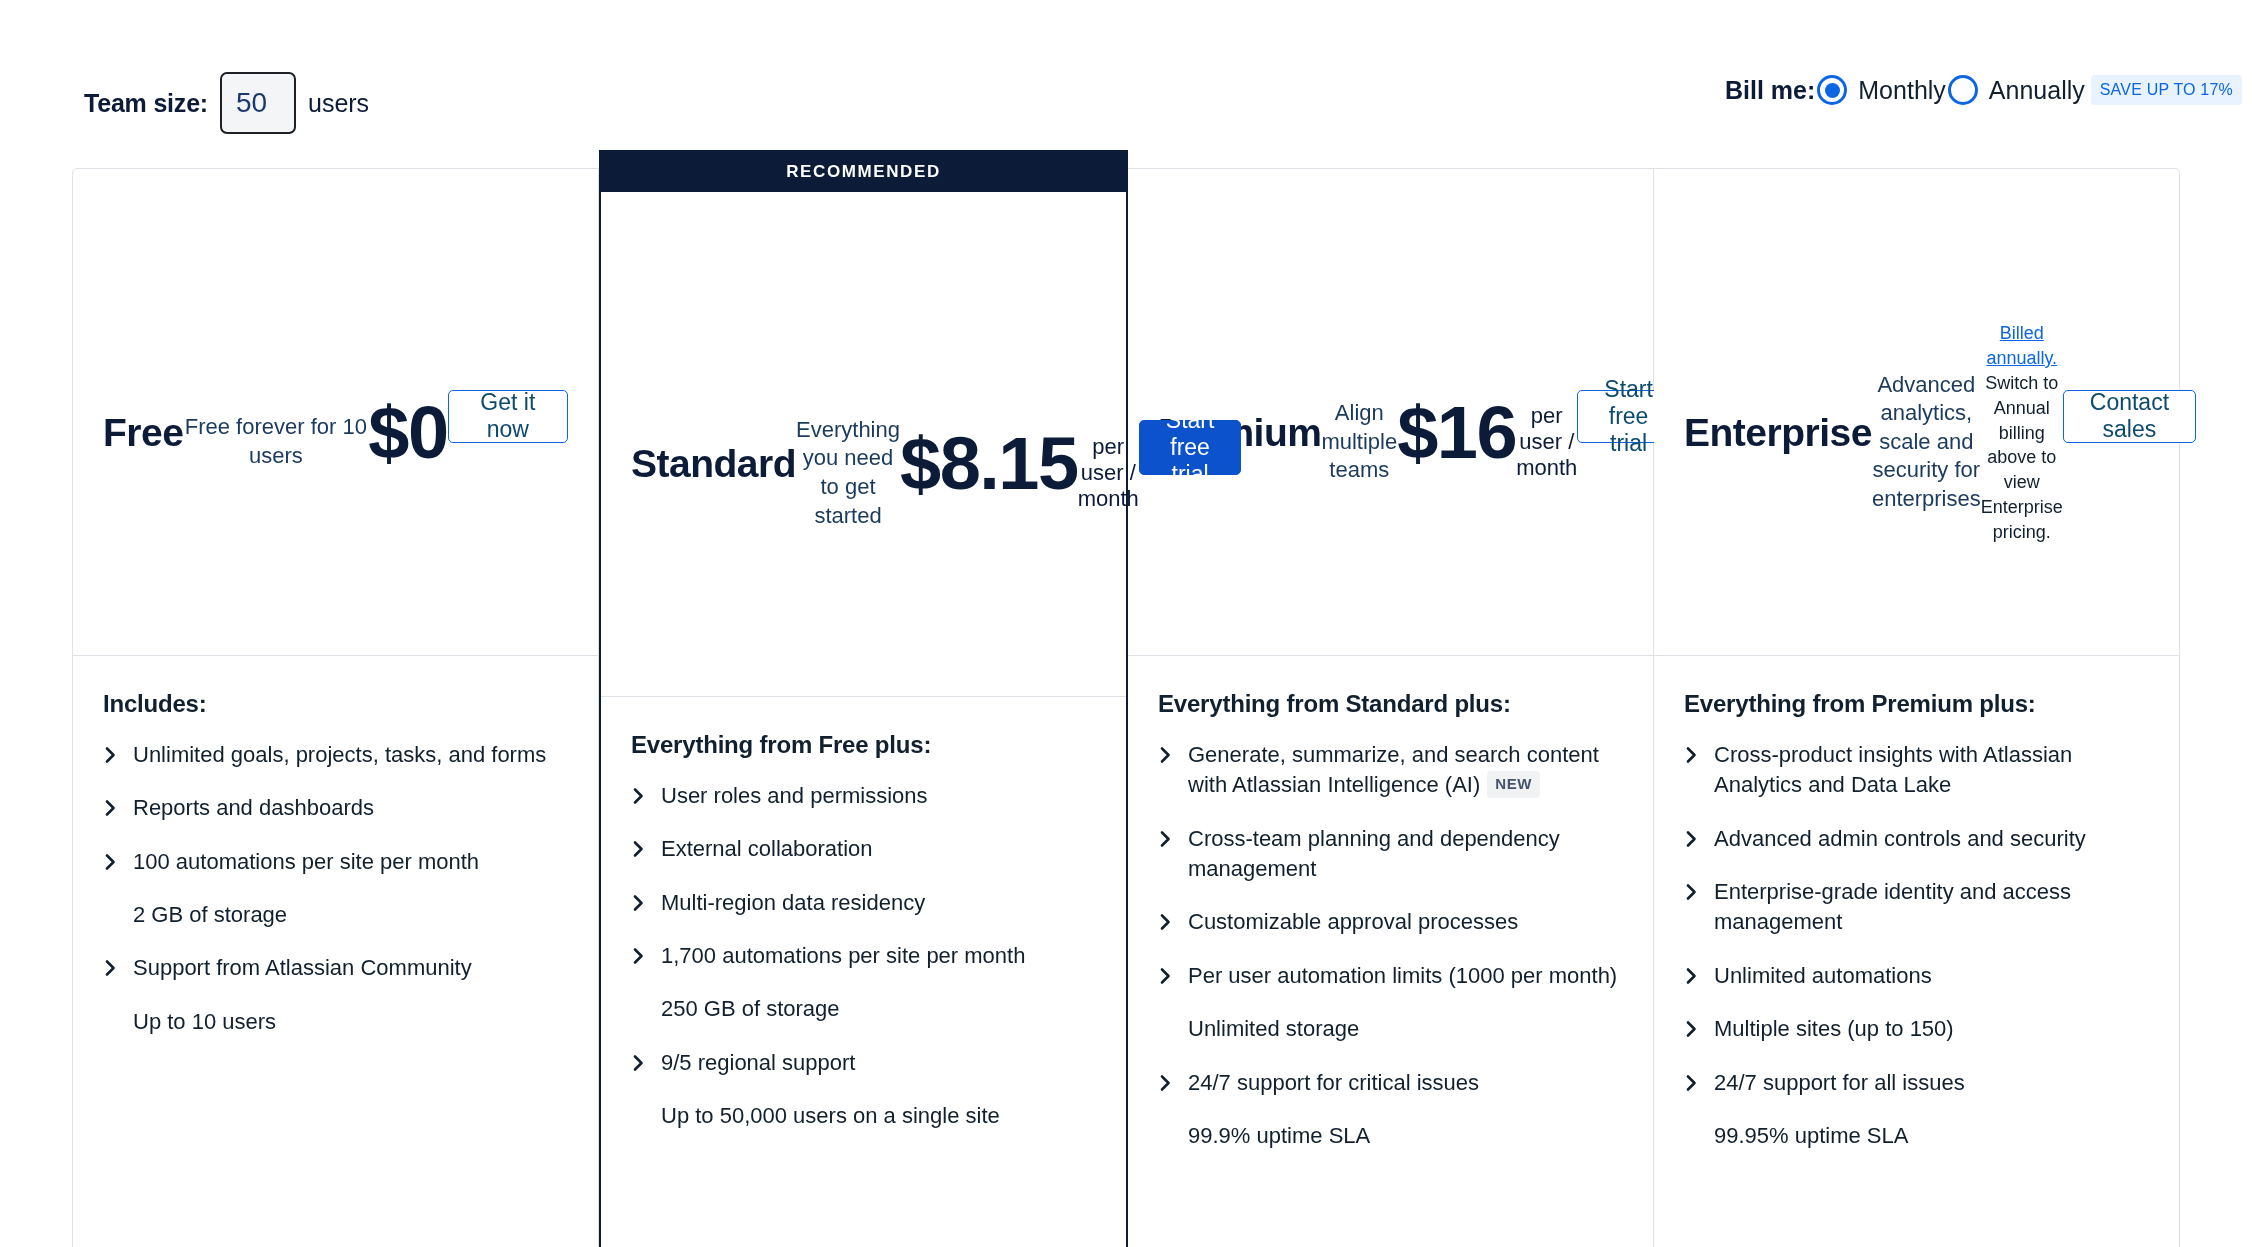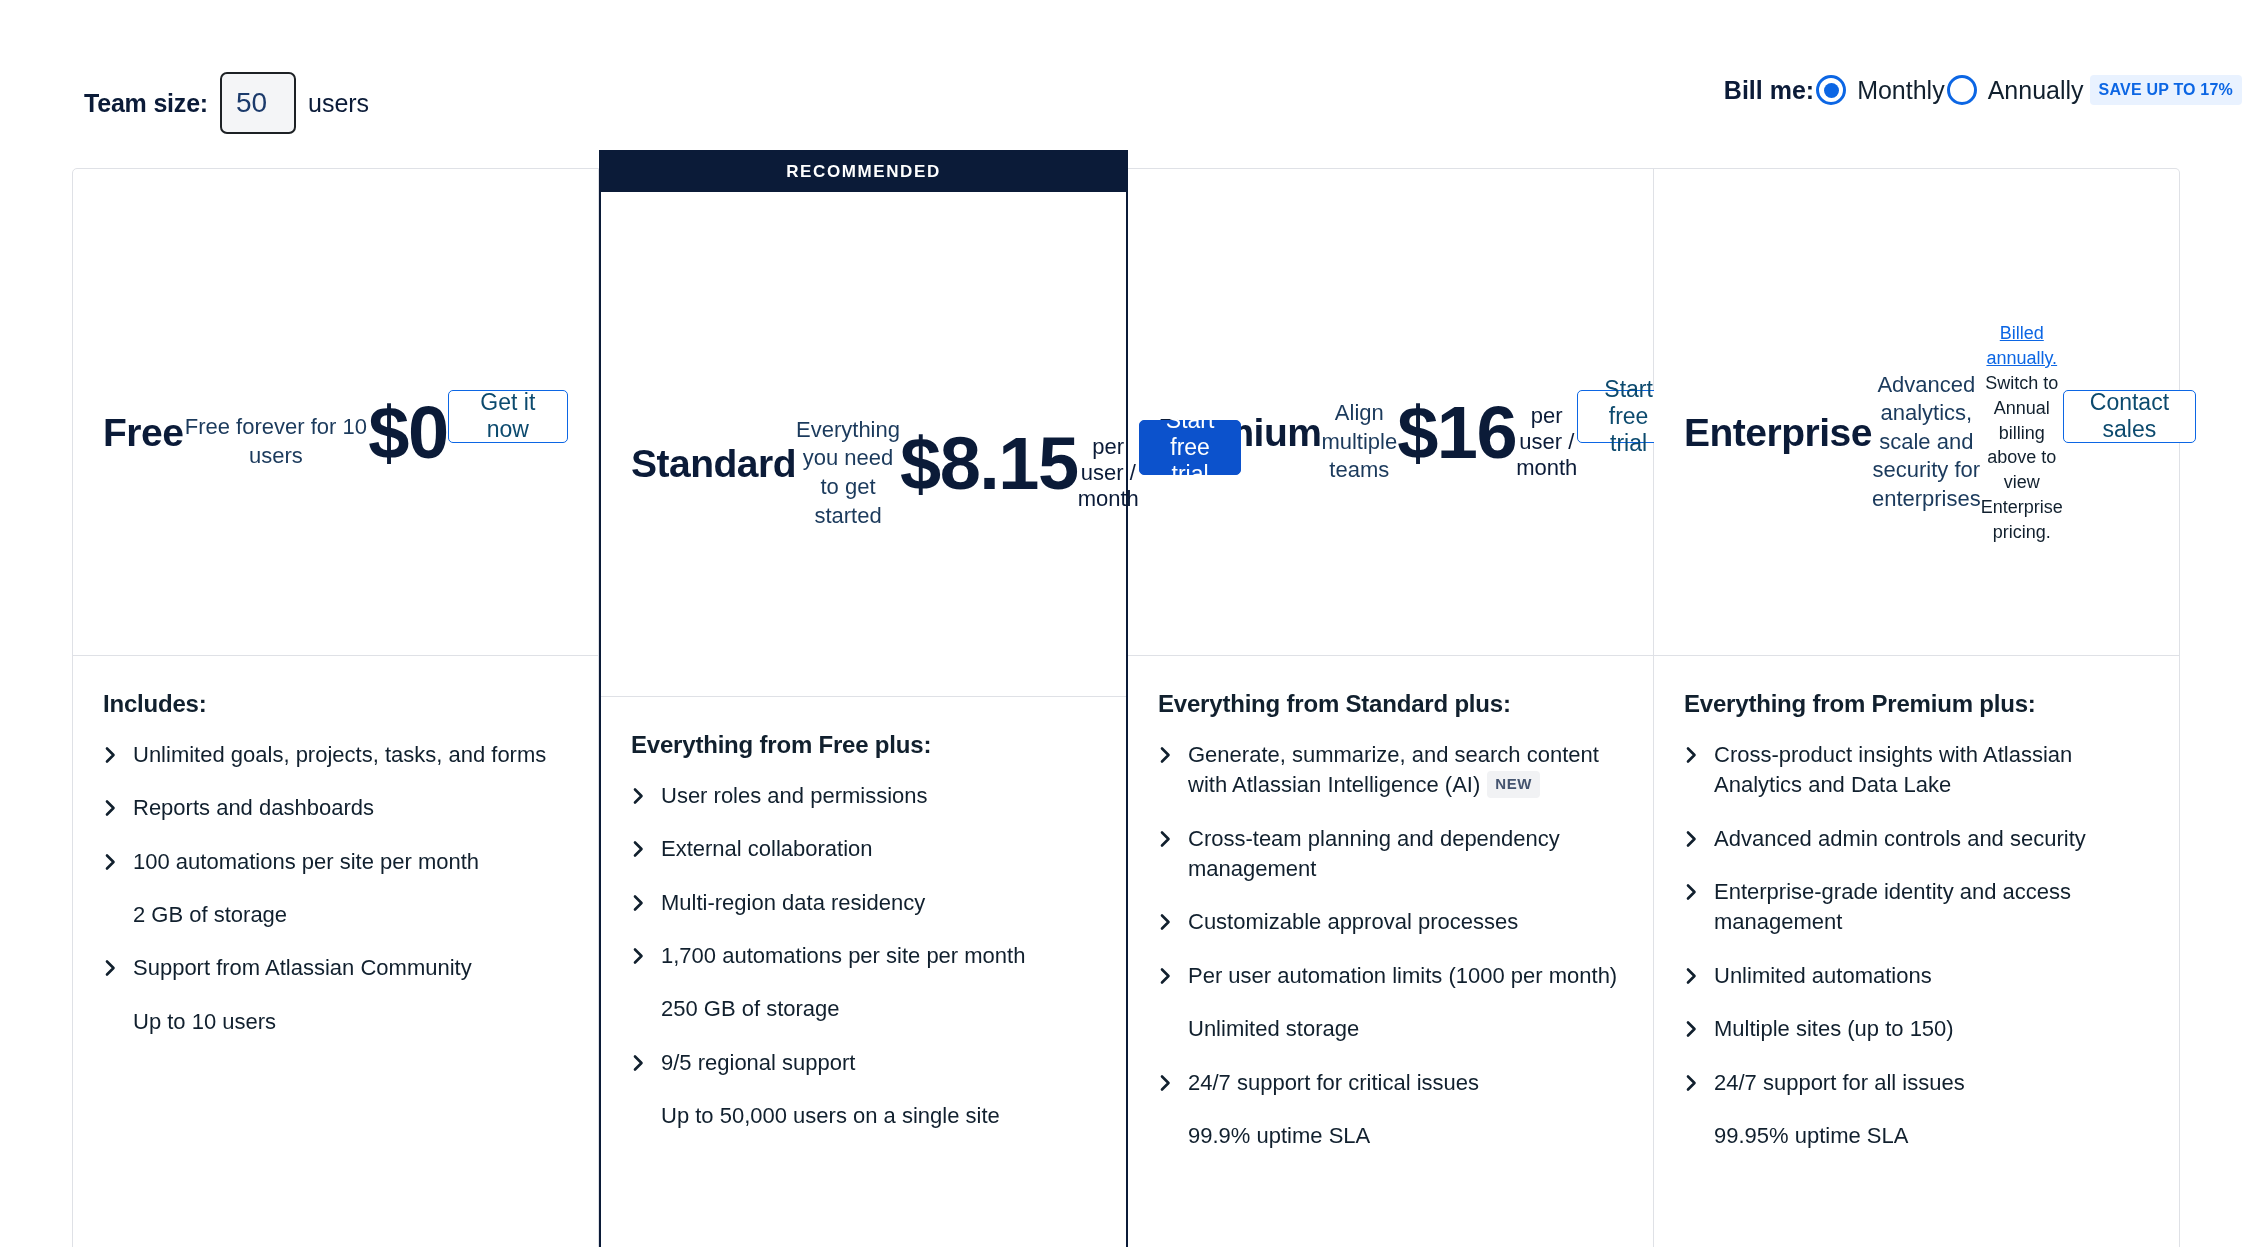--- a/index.html
+++ b/index.html
@@ -44,21 +44,21 @@
     display: flex; align-items: center; justify-content: center;
     flex: 0 0 auto;
   }
   .radio.checked::after {
     content: ""; width: 15px; height: 15px; border-radius: 50%;
     background: #0c66e4;
   }
   .radio-text { font-size: 25px; color: #11202e; }
   .save-badge {
     background: #e9f2ff; color: #0c66e4;
-    font-size: 16px; font-weight: 700; letter-spacing: 0.2px;
+    font-size: 16px; font-weight: 400; letter-spacing: 0.2px;
     padding: 6px 9px; border-radius: 4px; margin-left: 4px;
     white-space: nowrap;
   }
 
   
   .grid {
     position: absolute; left: 72px; top: 168px;
     width: 2108px; height: 1100px;
     display: flex;
   }

